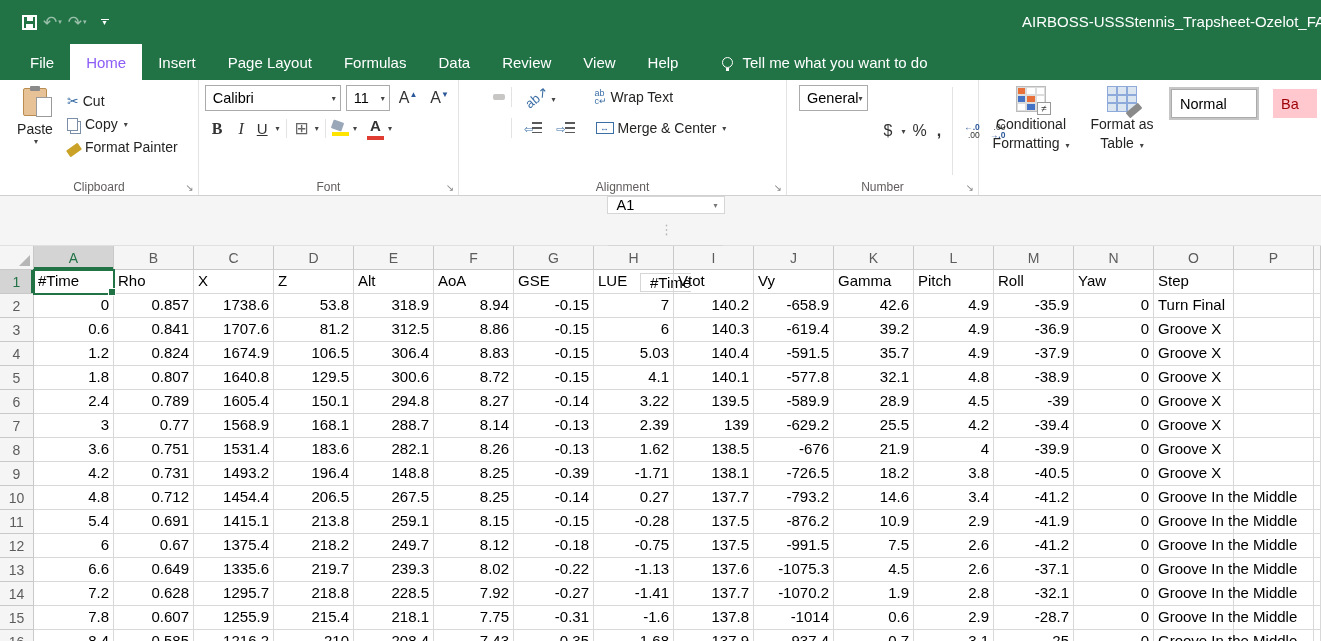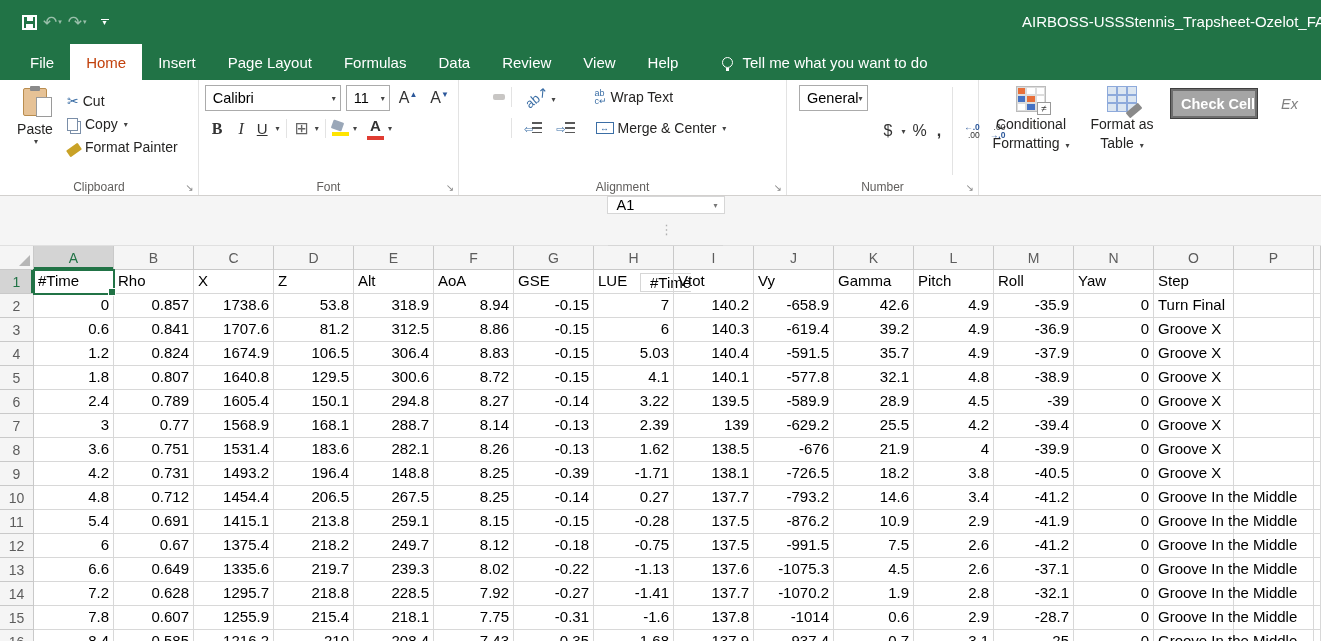--- a/index.html
+++ b/index.html
@@ -16,21 +16,21 @@
   .arrow-glyph { font-size:17px; color:rgba(255,255,255,.55); line-height:1; }
   .mini-drop { font-size:7px; color:rgba(255,255,255,.55); margin-left:1px; }
   .qat-more { margin-left:8px; display:inline-block; text-align:center; color:#fff; }
   .qat-more .bar { display:block; width:8px; height:1px; background:#fff; margin:0 auto 1px; }
   .qat-more .v { font-size:8px; line-height:4px; display:block; color:#fff; }
   .win-title { position:absolute; top:0; right:-4px; height:44px; line-height:44px; color:#fff; font-size:15px; white-space:nowrap; }
 
   
   .tabrow { height:36px; background:#217346; display:flex; align-items:stretch; padding-left:14px; }
   .rtab { color:#fff; font-size:15px; padding:0 16px; display:flex; align-items:center; cursor:default; }
-  .rtab.active { background:#fff; color:#c2410c; }
+  .rtab.active { background:#fff; color:#8b5cf6; }
   .tellme { display:flex; align-items:center; color:#fff; font-size:15px; margin-left:28px; gap:9px; }
   .bulb { width:11px; height:11px; border:1.5px solid #fff; border-radius:50%; position:relative; display:inline-block; }
   .bulb::after { content:""; position:absolute; left:2.5px; top:10px; width:3px; height:3px; background:#fff; }
 
   
   .ribbon { height:116px; background:#fff; border-bottom:1px solid #d2d0ce; display:flex; position:relative; }
   .rgroup { position:relative; border-right:1px solid #e3e3e3; padding:5px 4px 18px 6px; }
   .rgroup-label { position:absolute; bottom:1px; left:0; right:0; text-align:center; font-size:12px; color:#605e5c; }
   .launcher { position:absolute; bottom:2px; right:4px; font-size:10px; color:#8a8a8a; }
   .ic { color:#3b6ea5; }
@@ -317,22 +317,22 @@
             <i></i>
             <i></i>
             <i></i>
           <span class="brush"></span>
         </span>
         <span>Format as</span>
         <span><span>Table</span> <span class="drop">▾</span></span>
       </div>
       <div class="gallery">
         <div class="gal-row">
-          <div class="swatch sw-check">Check Cell</div>
-          <div class="swatch sw-expl">Ex</div>
+          <div class="swatch sw-normal">Normal</div>
+          <div class="swatch sw-bad">Ba</div>
         </div>
       </div>
     </div>
   </div>
 
   <div class="fbar">
     <div class="namebox">
       <span>A1</span>
       <span class="drop">▾</span>
     </div>

